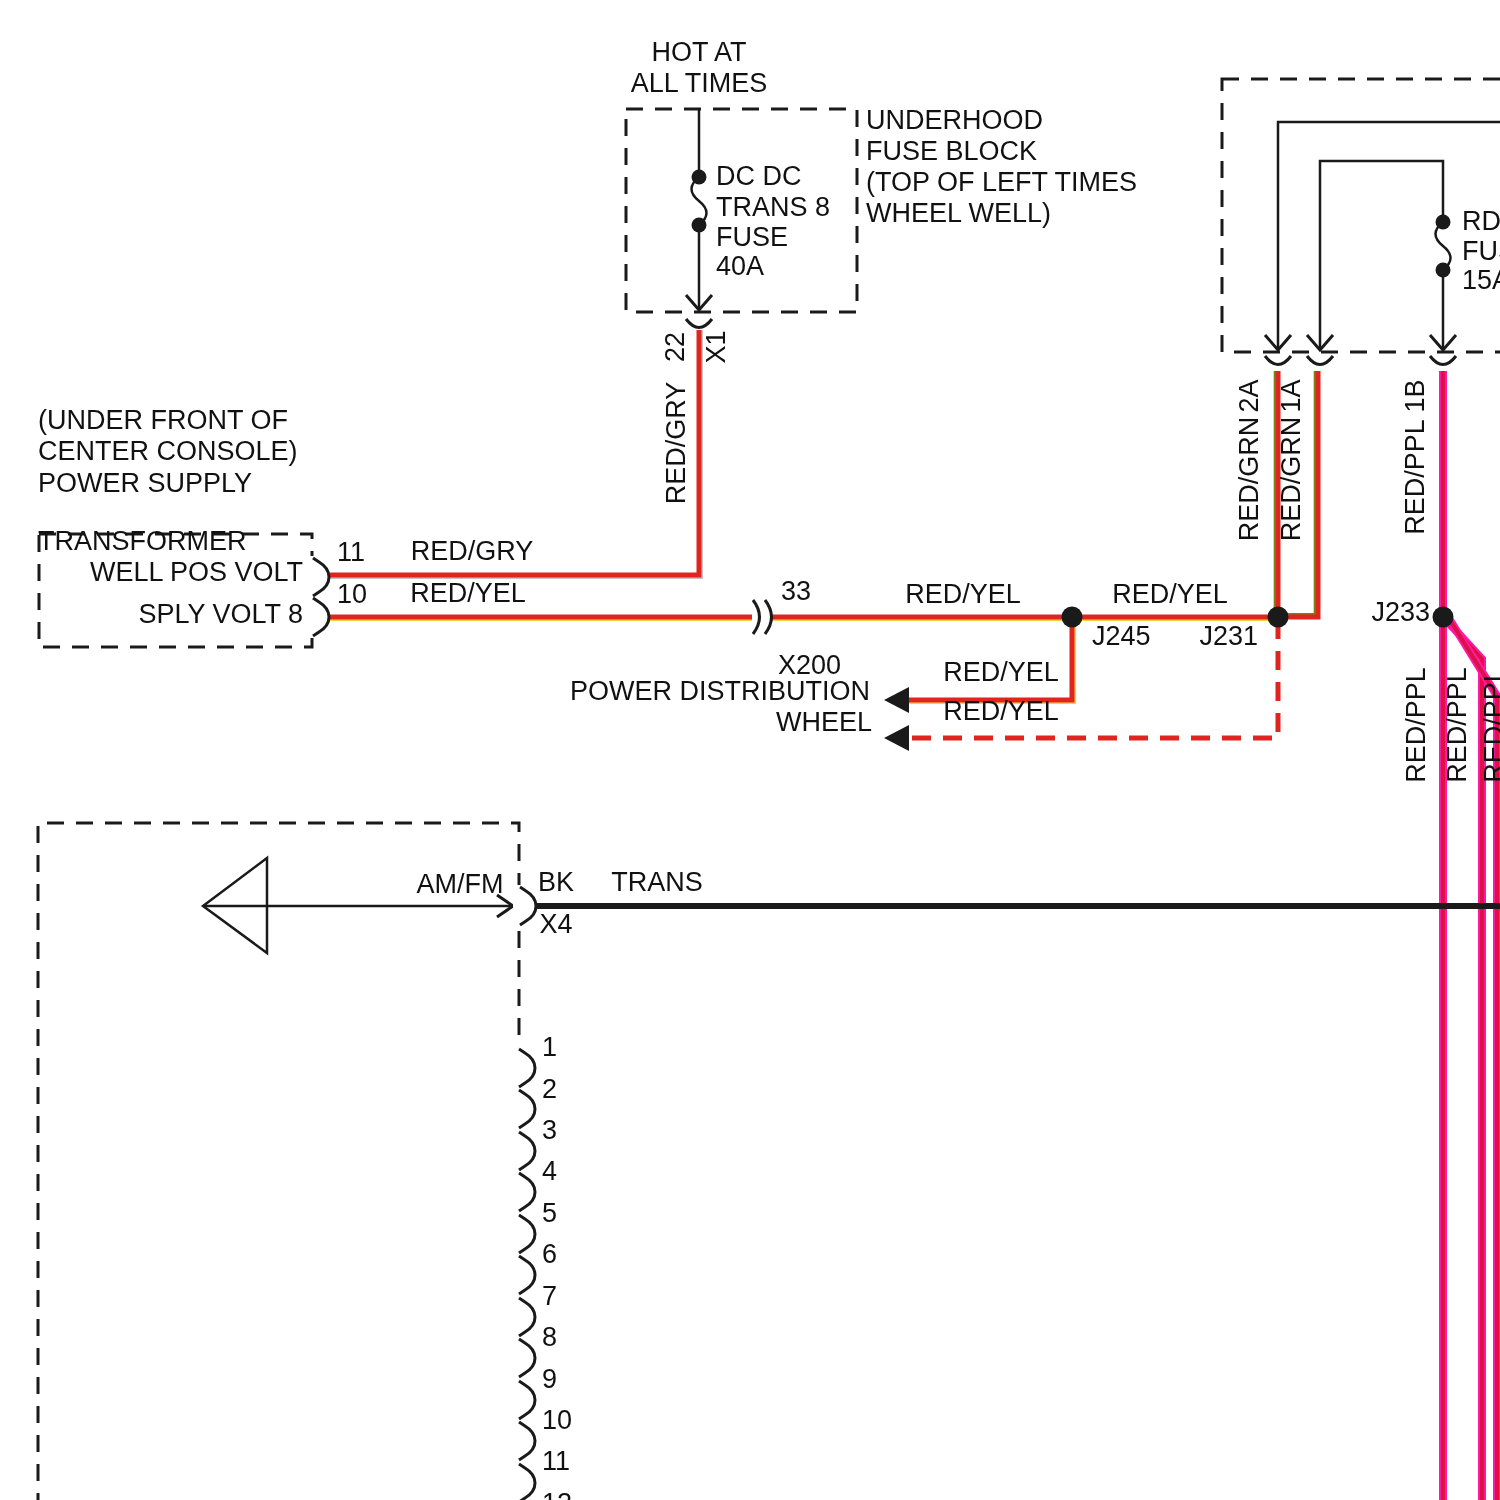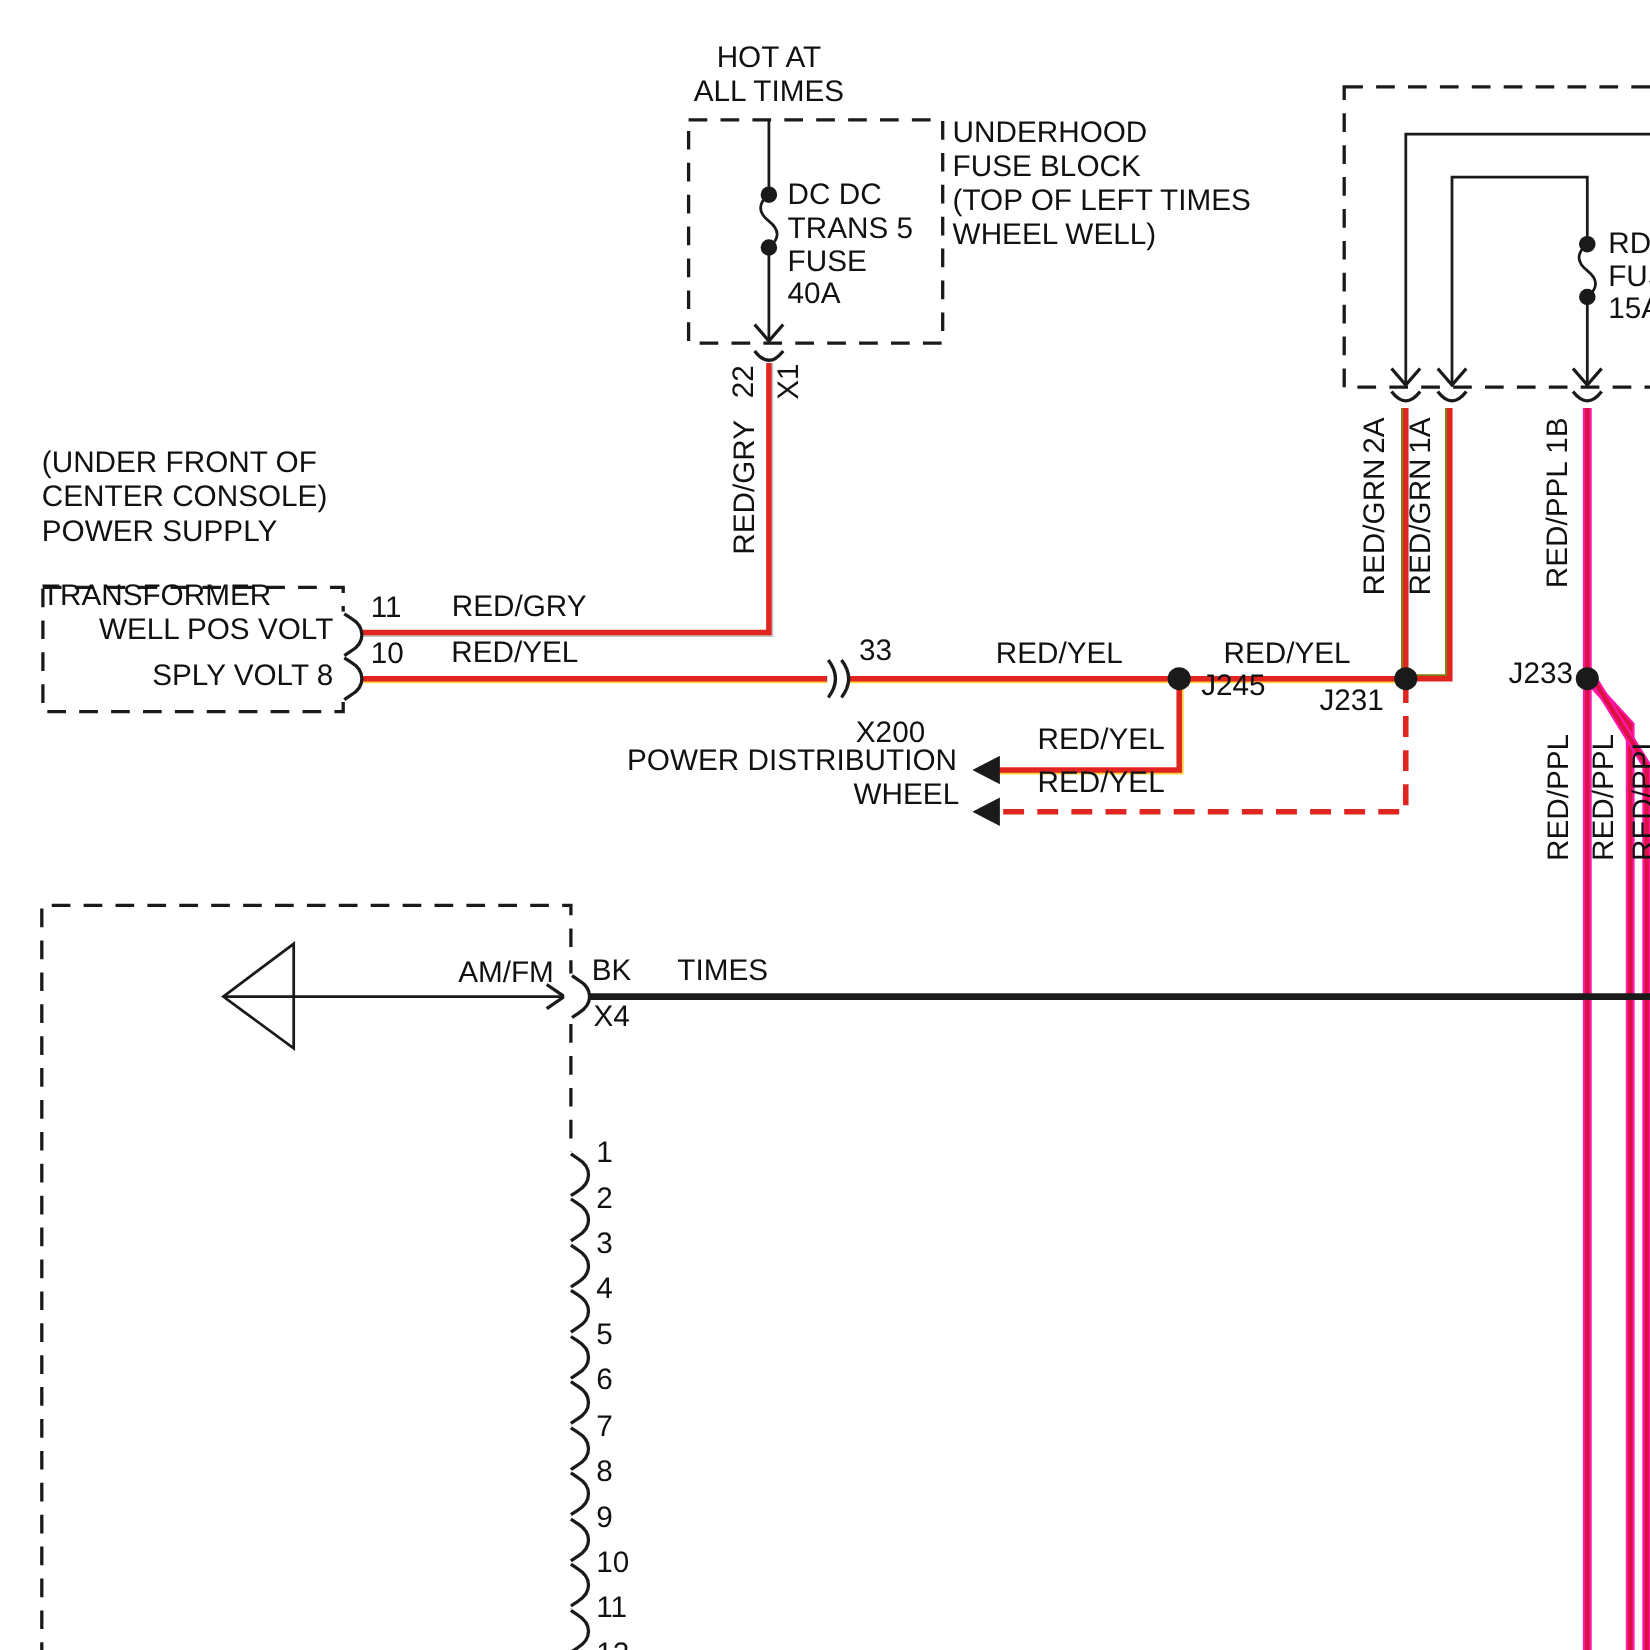--- a/index.html
+++ b/index.html
@@ -128,21 +128,21 @@
 
 <div class="lbl c" style="left:699px;top:53px">HOT AT</div>
 <div class="lbl c" style="left:699px;top:84px">ALL TIMES</div>
 
 <div class="lbl l" style="left:866px;top:121px">UNDERHOOD</div>
 <div class="lbl l" style="left:866px;top:152px">FUSE BLOCK</div>
 <div class="lbl l" style="left:866px;top:183px">(TOP OF LEFT TIMES</div>
 <div class="lbl l" style="left:866px;top:214px">WHEEL WELL)</div>
 
 <div class="lbl l" style="left:716px;top:177px">DC DC</div>
-<div class="lbl l" style="left:716px;top:208px">TRANS 5</div>
+<div class="lbl l" style="left:716px;top:208px">TRANS 8</div>
 <div class="lbl l" style="left:716px;top:238px">FUSE</div>
 <div class="lbl l" style="left:716px;top:267px">40A</div>
 
 <div class="lbl rot" style="left:676px;top:347px">22</div>
 <div class="lbl rot" style="left:717px;top:347px">X1</div>
 <div class="lbl rot" style="left:677px;top:443px">RED/GRY</div>
 
 <div class="lbl l" style="left:38px;top:421px">(UNDER FRONT OF</div>
 <div class="lbl l" style="left:38px;top:452px">CENTER CONSOLE)</div>
 <div class="lbl l" style="left:38px;top:484px">POWER SUPPLY</div>
@@ -153,21 +153,21 @@
 <div class="lbl l" style="left:337px;top:553px">11</div>
 <div class="lbl l" style="left:337px;top:595px">10</div>
 
 <div class="lbl c" style="left:472px;top:552px">RED/GRY</div>
 <div class="lbl c" style="left:468px;top:594px">RED/YEL</div>
 
 <div class="lbl l" style="left:781px;top:592px">33</div>
 <div class="lbl l" style="left:778px;top:666px">X200</div>
 
 <div class="lbl c" style="left:963px;top:595px">RED/YEL</div>
-<div class="lbl l" style="left:1092px;top:624px">J245</div>
+<div class="lbl l" style="left:1092px;top:637px">J245</div>
 <div class="lbl c" style="left:1170px;top:595px">RED/YEL</div>
 <div class="lbl r" style="left:1258px;top:637px">J231</div>
 
 <div class="lbl c" style="left:1001px;top:673px">RED/YEL</div>
 <div class="lbl c" style="left:1001px;top:712px">RED/YEL</div>
 <div class="lbl r" style="left:870px;top:692px">POWER DISTRIBUTION</div>
 <div class="lbl r" style="left:872px;top:723px">WHEEL</div>
 
 <div class="lbl l" style="left:1462px;top:222px">RDO</div>
 <div class="lbl l" style="left:1462px;top:252px">FUS</div>
@@ -180,21 +180,21 @@
 <div class="lbl rot" style="left:1416px;top:396px">1B</div>
 <div class="lbl rot" style="left:1416px;top:477px">RED/PPL</div>
 
 <div class="lbl r" style="left:1430px;top:613px">J233</div>
 <div class="lbl rot" style="left:1417px;top:725px">RED/PPL</div>
 <div class="lbl rot" style="left:1458px;top:725px">RED/PPL</div>
 <div class="lbl rot" style="left:1495px;top:725px">RED/PPL</div>
 
 <div class="lbl c" style="left:460px;top:885px">AM/FM</div>
 <div class="lbl c" style="left:556px;top:883px">BK</div>
-<div class="lbl c" style="left:657px;top:883px">TIMES</div>
+<div class="lbl c" style="left:657px;top:883px">TRANS</div>
 <div class="lbl c" style="left:556px;top:925px">X4</div>
 
 <div class="lbl l" style="left:542px;top:1048px">1</div>
 <div class="lbl l" style="left:542px;top:1090px">2</div>
 <div class="lbl l" style="left:542px;top:1131px">3</div>
 <div class="lbl l" style="left:542px;top:1172px">4</div>
 <div class="lbl l" style="left:542px;top:1214px">5</div>
 <div class="lbl l" style="left:542px;top:1255px">6</div>
 <div class="lbl l" style="left:542px;top:1297px">7</div>
 <div class="lbl l" style="left:542px;top:1338px">8</div>

